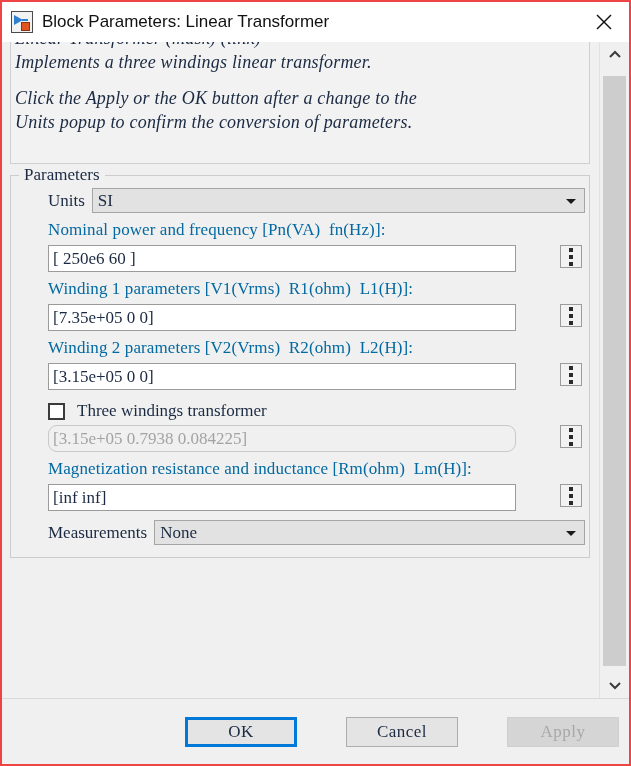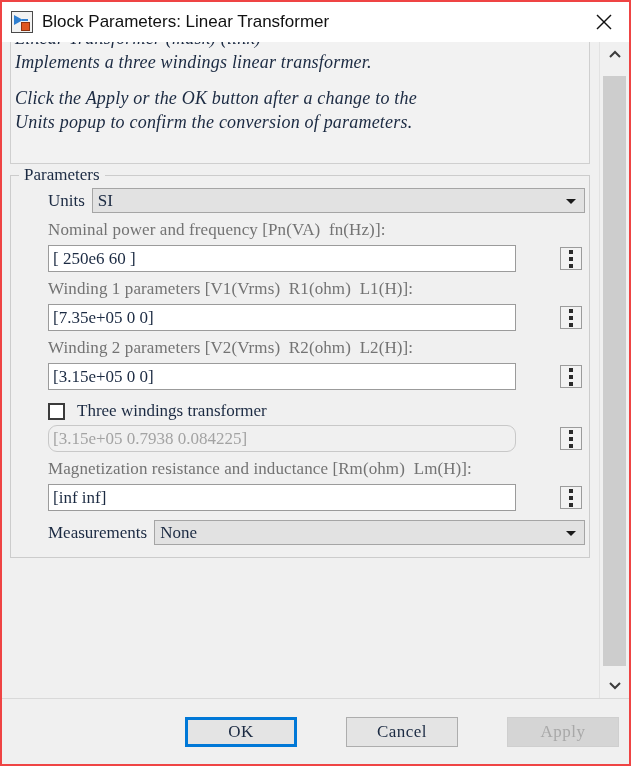--- a/index.html
+++ b/index.html
@@ -169,21 +169,21 @@
     font-family: "Liberation Serif", serif;
     font-size: 17px;
     color: #1b2a42;
     white-space: pre;
     padding-left: 3px;
     margin-right: 7px;
   }
   .field-label {
     font-family: "Liberation Serif", serif;
     font-size: 17px;
-    color: #737373;
+    color: #0369a1;
     white-space: pre;
     padding-left: 3px;
     margin: 7px 0 5px 0;
     letter-spacing: 0.1px;
   }
   .field-label.disabled { color: #9a9a9a; }
 
   
   .combo {
     position: relative;
@@ -208,21 +208,21 @@
     width: 0;
     height: 0;
     border-left: 5px solid transparent;
     border-right: 5px solid transparent;
     border-top: 5px solid #1a1a1a;
   }
 
   
   .edit-row {
     display: flex;
-    align-items: center;
+    align-items: flex-start;
     margin-bottom: 2px;
     padding-left: 3px;
     padding-right: 3px;
     gap: 40px;
   }
   .edit {
     flex: 1 1 auto;
     height: 27px;
     background: #ffffff;
     border: 1px solid #9b9b9b;

